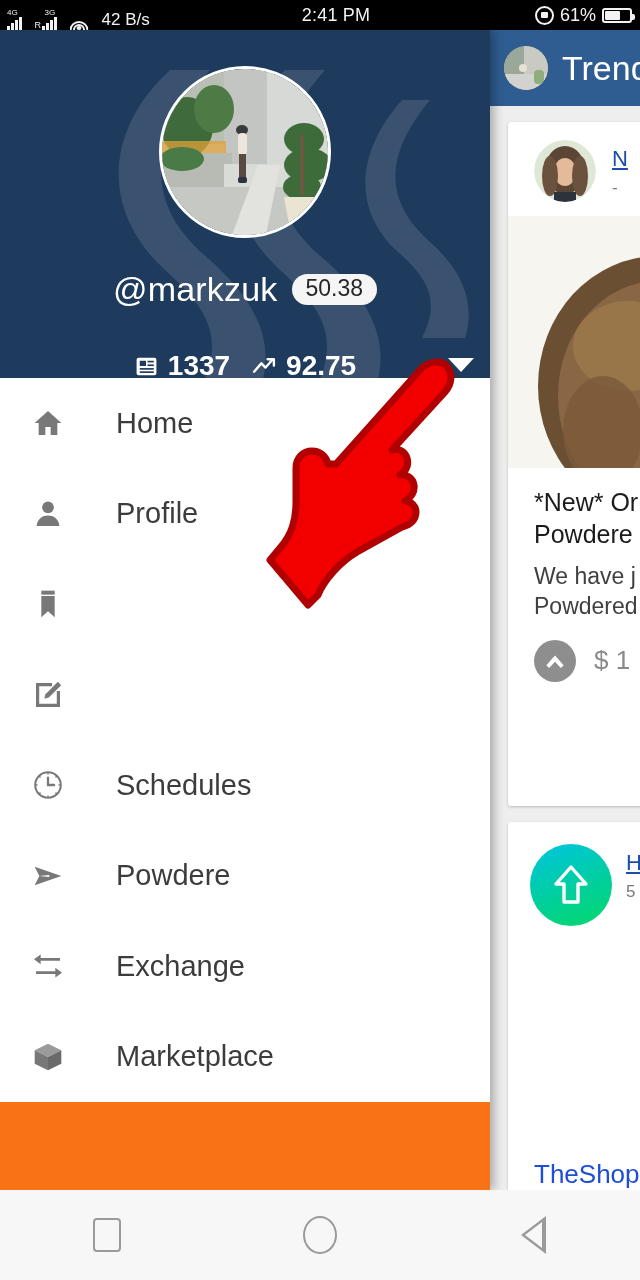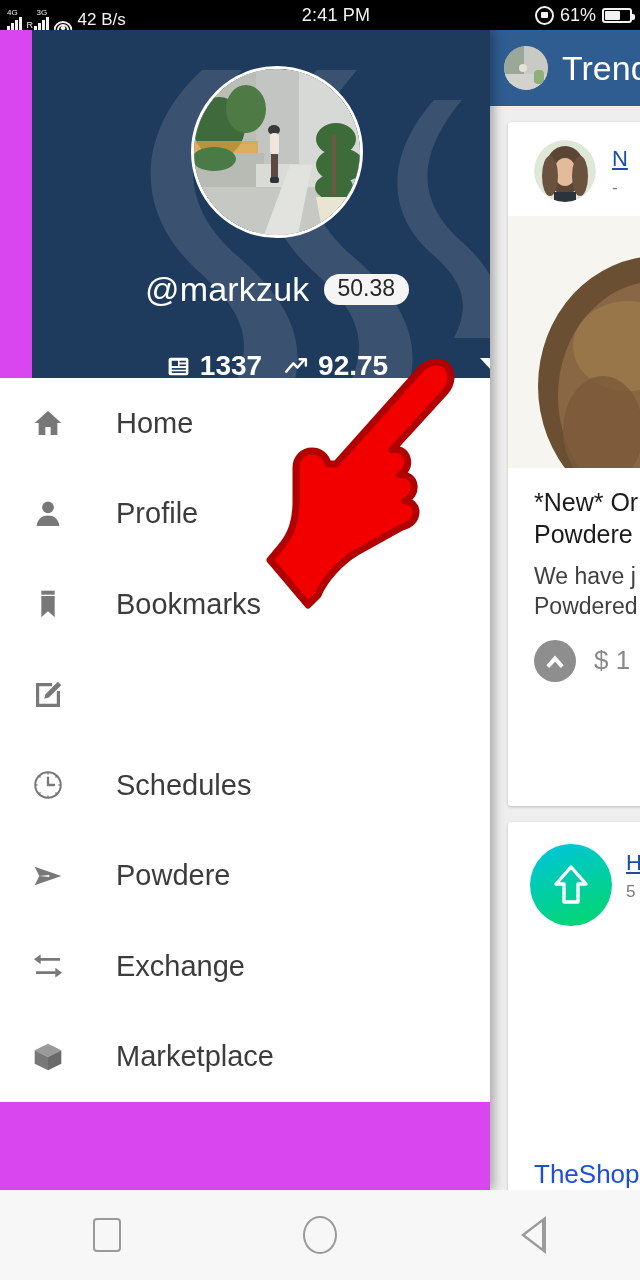--- a/index.html
+++ b/index.html
@@ -19,21 +19,21 @@
   
   #status-bar {
     position: absolute; top: 0; left: 0;
     width: 640px; height: 30px;
     background: #000000;
     color: #f2f2f2;
     display: flex; align-items: center;
     font-size: 17px;
     z-index: 60;
   }
-  .sb-left { display: flex; align-items: flex-end; gap: 5px; padding-left: 7px; height: 30px; }
+  .sb-left { display: flex; align-items: flex-end; gap: 13px; padding-left: 7px; height: 30px; }
   .sb-center { position: absolute; left: 16px; width: 640px; text-align: center; font-size: 18px; letter-spacing: .2px; }
   .sb-right { position: absolute; right: 8px; display: flex; align-items: center; gap: 6px; font-size: 18px; }
   .sig { display: flex; align-items: flex-end; height: 20px; position: relative; padding-top: 6px;}
   .sig .bars { display: flex; align-items: flex-end; gap: 1.5px; height: 14px; }
   .sig .bars i { display: block; width: 2.5px; background: #f2f2f2; }
   .sig .bars i:nth-child(1){height:4px}
   .sig .bars i:nth-child(2){height:7px}
   .sig .bars i:nth-child(3){height:10px}
   .sig .bars i:nth-child(4){height:13px}
   .sig sup { font-size: 8px; line-height: 8px; position: absolute; top: -1px; left: 0; }
@@ -108,25 +108,24 @@
     display: flex; align-items: center; justify-content: center; flex: 0 0 auto;
   }
   .gradient-avatar svg { width: 46px; height: 46px; }
   #card-2 .post-head { padding: 22px 0 0 22px; gap: 14px; }
   .shop-name { position: absolute; left: 26px; bottom: 30px; font-size: 26px; color: #1d4ed8; white-space: nowrap; }
 
   
   #drawer {
     position: absolute; top: 30px; left: 0;
     width: 490px; height: 1160px;
-    background: #d946ef;
+    background: #f97316;
     z-index: 20;
     box-shadow: 4px 0 10px rgba(0,0,0,.30);
     overflow: hidden;
-    padding-left: 32px;
   }
   #drawer-header {
     position: relative;
     width: 490px; height: 348px;
     background: #1e3a5c;
     overflow: hidden;
   }
   #watermark {
     position: absolute; left: 60px; top: 30px;
     width: 420px; height: 330px;
@@ -432,21 +431,20 @@
         <span class="menu-label">Profile</span>
       </div>
 
       <div class="menu-item">
         <span class="menu-icon">
           <svg viewBox="0 0 24 24">
               <path d="M7 2 H17 V5 H7 Z"></path>
               <path d="M7 6 H17 V22 L12 17.4 L7 22 Z"></path>
             </svg>
         </span>
-        <span class="menu-label">Bookmarks</span>
       </div>
 
       <div class="menu-item">
         <span class="menu-icon">
           <svg viewBox="0 0 24 24">
             <path d="M3 3 H15 V5.4 H5.4 V18.6 H18.6 V9 H21 V21 H3 Z"></path>
             <path d="M19.4 2.1 L21.9 4.6 L12.6 13.9 L9.2 14.8 L10.1 11.4 Z"></path>
           </svg>
         </span>
       </div>

